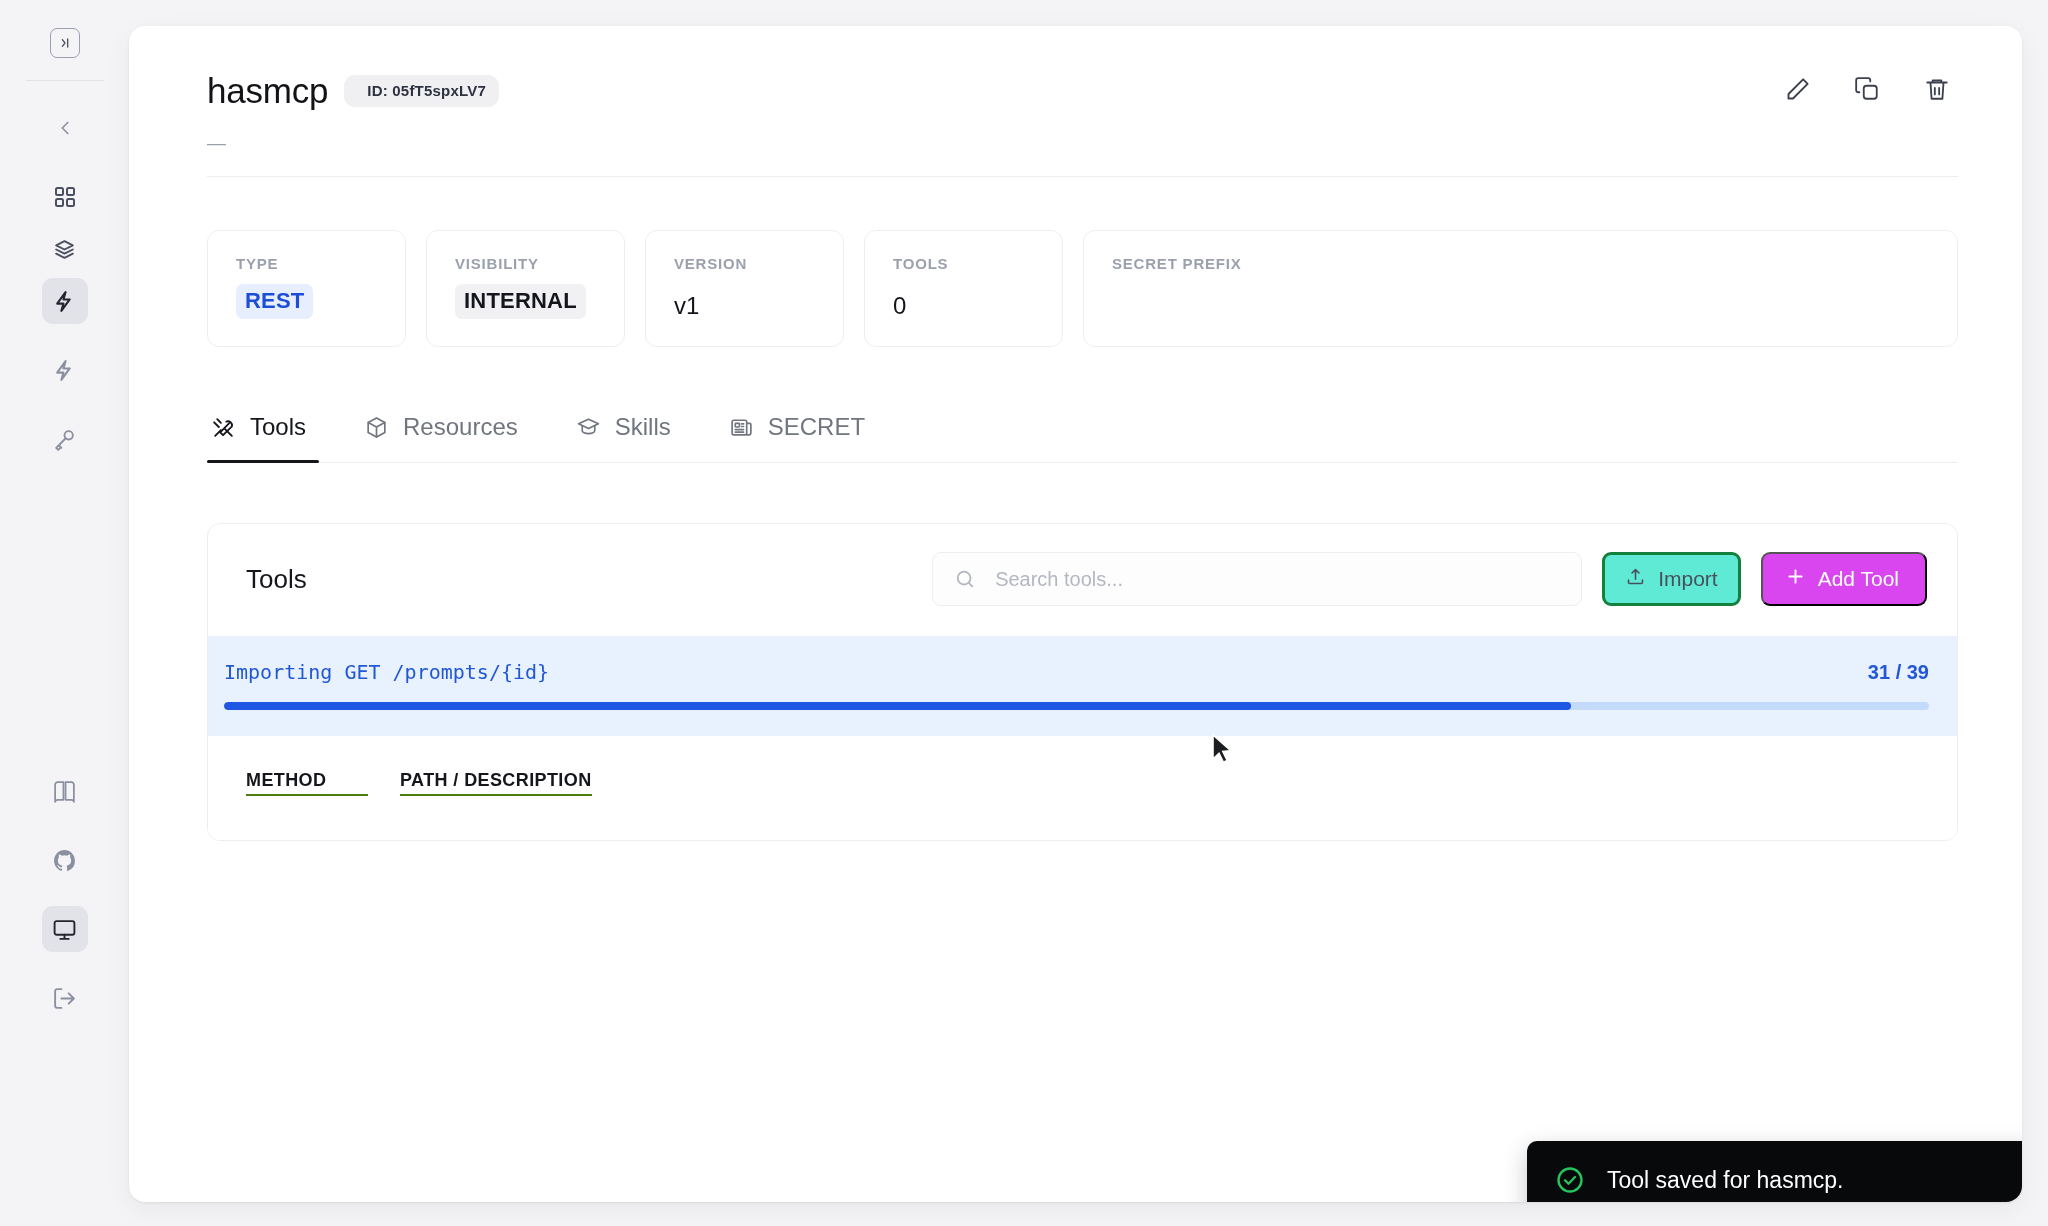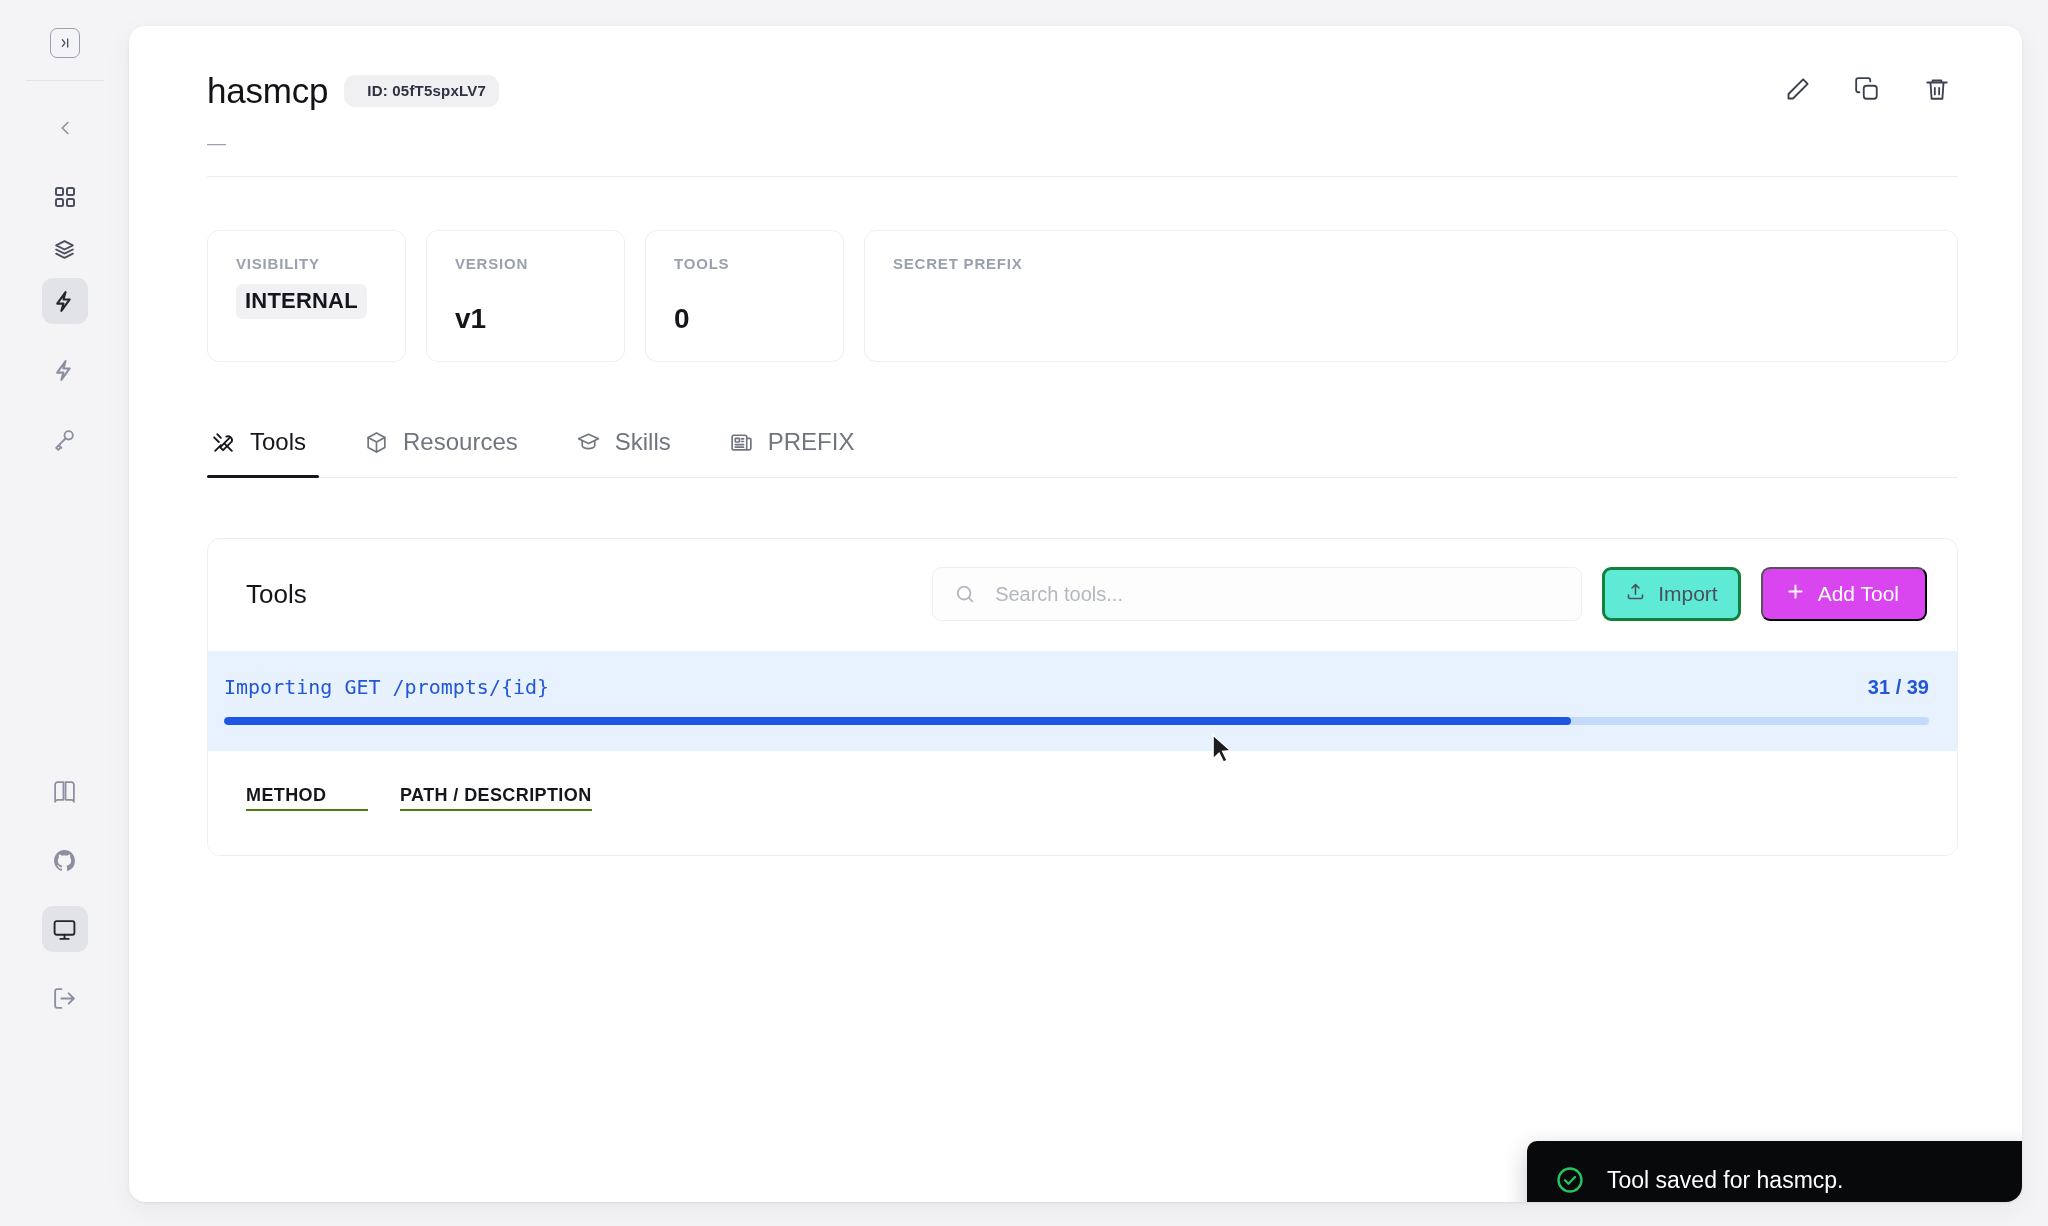--- a/index.html
+++ b/index.html
@@ -85,21 +85,21 @@
     display: flex; flex-direction: column; justify-content: flex-start;
   }
   .stat.w1 { width: 199px; } .stat.w2 { width: 199px; }
   .stat.w3 { width: 199px; } .stat.w4 { width: 199px; }
   .stat.w5 { flex: 1; }
   .stat-label {
     font-size: 15px; font-weight: bold; color: #9aa0ad;
     letter-spacing: .8px;
   }
   .stat-value {
-    margin-top: 31px; font-size: 28px; font-weight: bold; color: #14161c;
+    margin-top: 20px; font-size: 24px; font-weight: normal; color: #14161c;
   }
   .chip {
     display: inline-block; align-self: flex-start;
     margin-top: 12px;
     padding: 4px 9px 5px 9px; border-radius: 7px;
     font-size: 22px; font-weight: bold; letter-spacing: .2px;
   }
   .chip.blue { background: #e7eefe; color: #1d4ed8; }
   .chip.gray { background: #f1f1f4; color: #14161c; }
   .mono { font-family: "DejaVu Sans Mono", "Liberation Mono", monospace; }
@@ -354,20 +354,24 @@
                 </svg>
               </span>
             </span>
           </div>
         </div>
 
         <div class="subtitle">—</div>
         <div class="hr"></div>
 
         <div class="stats">
+          <div class="stat w1">
+            <div class="stat-label">TYPE</div>
+            <span class="chip blue">REST</span>
+          </div>
           <div class="stat w2">
             <div class="stat-label">VISIBILITY</div>
             <span class="chip gray">INTERNAL</span>
           </div>
           <div class="stat w3">
             <div class="stat-label">VERSION</div>
             <div class="stat-value">v1</div>
           </div>
           <div class="stat w4">
             <div class="stat-label">TOOLS</div>
@@ -415,21 +419,21 @@
 
           <div class="tab">
             <span class="tico">
               <svg width="25" height="25" viewBox="0 0 24 24" fill="none" stroke="currentColor" stroke-width="1.6" stroke-linecap="round" stroke-linejoin="round">
                 <rect x="3" y="5" width="14" height="14" rx="1.6"></rect>
                   <path d="M17 8h3a1 1 0 011 1v8a2 2 0 01-2 2h-2"></path>
                 <rect x="6" y="8" width="4" height="3.5" rx=".6"></rect>
                   <path d="M12 8.5h2M12 11h2M6 14h8M6 16.5h8"></path>
               </svg>
             </span>
-            <span>PREFIX</span>
+            <span>SECRET</span>
           </div>
         </div>
 
         <div class="tools-card">
 
           <div class="tools-head">
             <div class="tools-title">Tools</div>
 
             <div class="search-wrap">
               <span class="search-ico">

